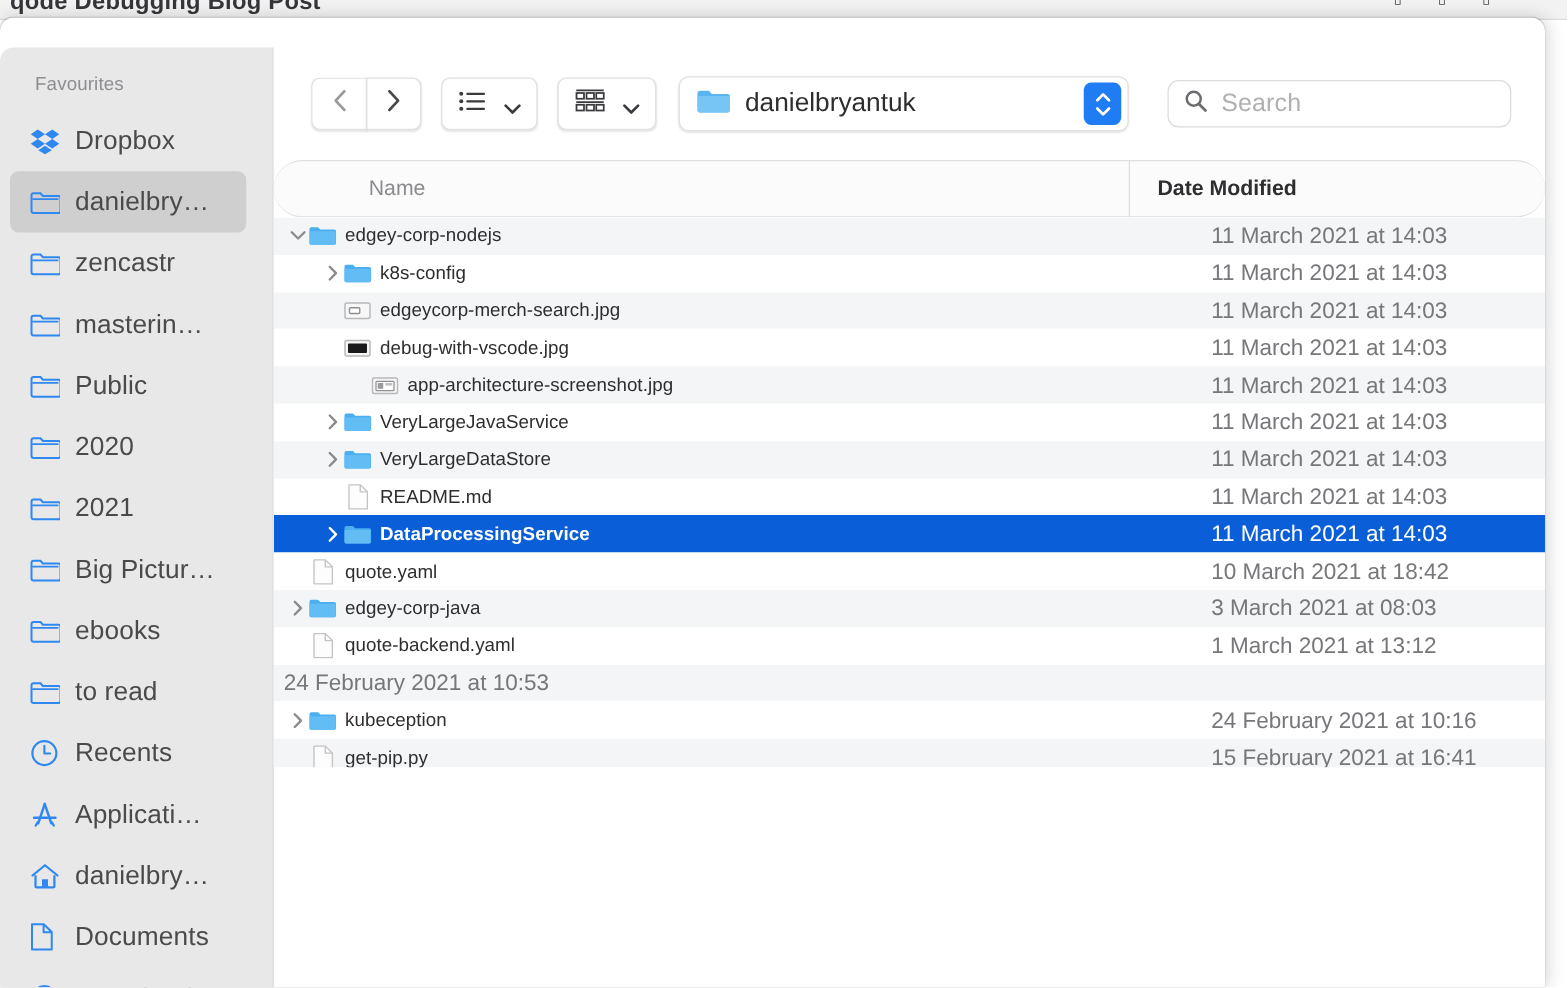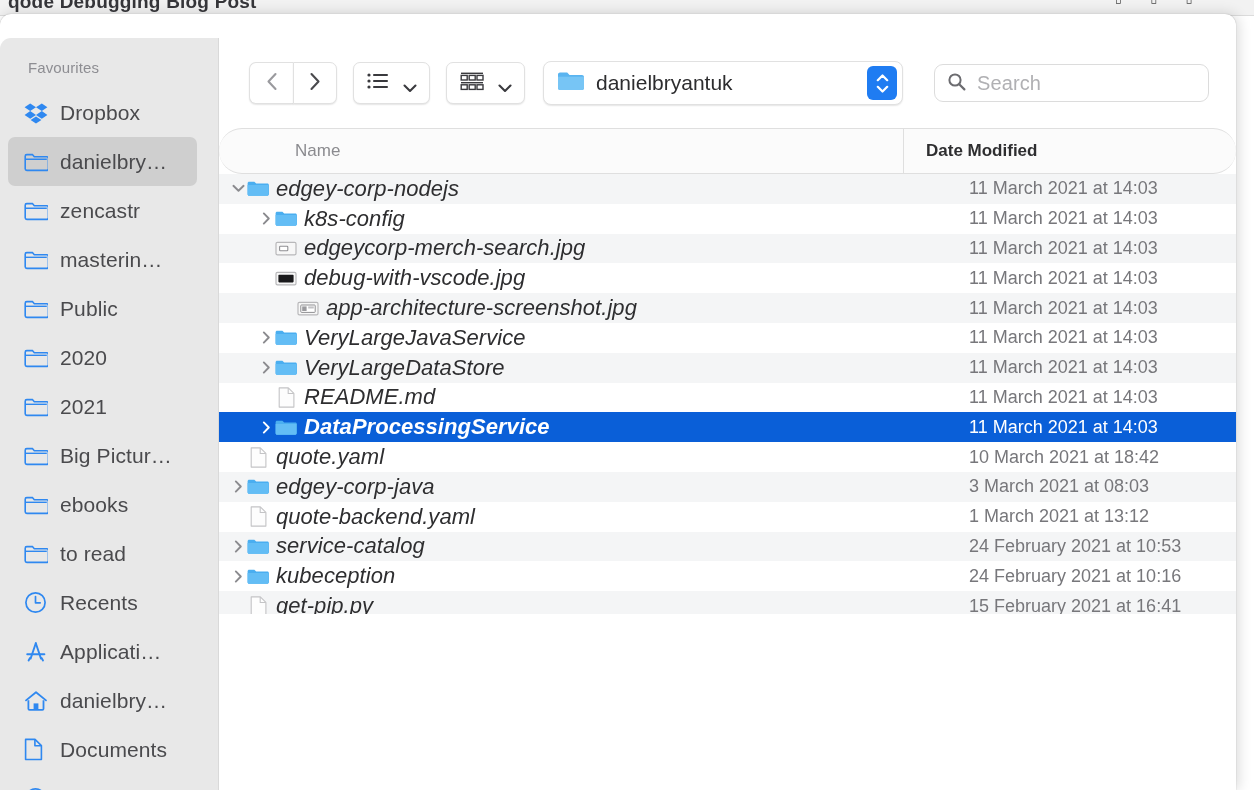--- a/index.html
+++ b/index.html
@@ -302,25 +302,24 @@
   }
   .ficon {
     width: 22px;
     flex: 0 0 22px;
     display: flex;
     align-items: center;
     justify-content: center;
     margin-right: 7px;
   }
   .fname {
-    font-size: 22px;
+    font-size: 15px;
     color: #2e2e30;
     white-space: nowrap;
     letter-spacing: 0.05px;
-    font-style: italic;
   }
   .row.selected .fname { color: #ffffff; font-weight: bold; }
 
   .date-cell {
     font-size: 18px;
     color: #77777b;
     white-space: nowrap;
     padding-left: 8px;
   }
   .row.selected .date-cell { color: #ffffff; }
@@ -803,34 +802,20 @@
                   <svg width="17" height="21" viewBox="0 0 17 21">
                     <path d="M1.2 0.9h9.1l5.6 5.5v13.7H1.2z" fill="#fdfdfd" stroke="#c4c4c6" stroke-width="1.1" stroke-linejoin="round"></path>
                     <polyline points="10.2,1.1 10.2,6.5 15.7,6.5" fill="none" stroke="#c4c4c6" stroke-width="1.1" stroke-linejoin="round"></polyline>
                   </svg>
                 </span>
                 <span class="fname">quote-backend.yaml</span>
               </div>
               <div class="date-cell">1 March 2021 at 13:12</div>
             </div>
             <div class="row even">
-              <div class="name-cell" style="padding-left: 10px;">
-                <span class="disc" style="color: rgb(139, 139, 143);">
-                  <svg width="9" height="13" viewBox="0 0 9 13">
-                    <polyline points="1.8,1.4 6.8,6.5 1.8,11.6" fill="none" stroke="currentColor" stroke-width="1.9" stroke-linecap="round" stroke-linejoin="round"></polyline>
-                  </svg>
-                </span>
-                <span class="ficon">
-                  <svg width="22" height="17" viewBox="0 0 22 17">
-                    <path d="M0.6 3.2c0-.8.7-1.5 1.5-1.5h5.3l1.8 1.9h11.2c.8 0 1.5.7 1.5 1.5v9.2c0 .8-.7 1.5-1.5 1.5H2.1c-.8 0-1.5-.7-1.5-1.5z" fill="#4aaef0"></path>
-                    <path d="M0.6 5.0h20.8v9.3c0 .8-.7 1.5-1.5 1.5H2.1c-.8 0-1.5-.7-1.5-1.5z" fill="#63bdf5"></path>
-                  </svg>
-                </span>
-                <span class="fname">service-catalog</span>
-              </div>
               <div class="date-cell">24 February 2021 at 10:53</div>
             </div>
             <div class="row odd">
               <div class="name-cell" style="padding-left: 10px;">
                 <span class="disc" style="color: rgb(139, 139, 143);">
                   <svg width="9" height="13" viewBox="0 0 9 13">
                     <polyline points="1.8,1.4 6.8,6.5 1.8,11.6" fill="none" stroke="currentColor" stroke-width="1.9" stroke-linecap="round" stroke-linejoin="round"></polyline>
                   </svg>
                 </span>
                 <span class="ficon">

